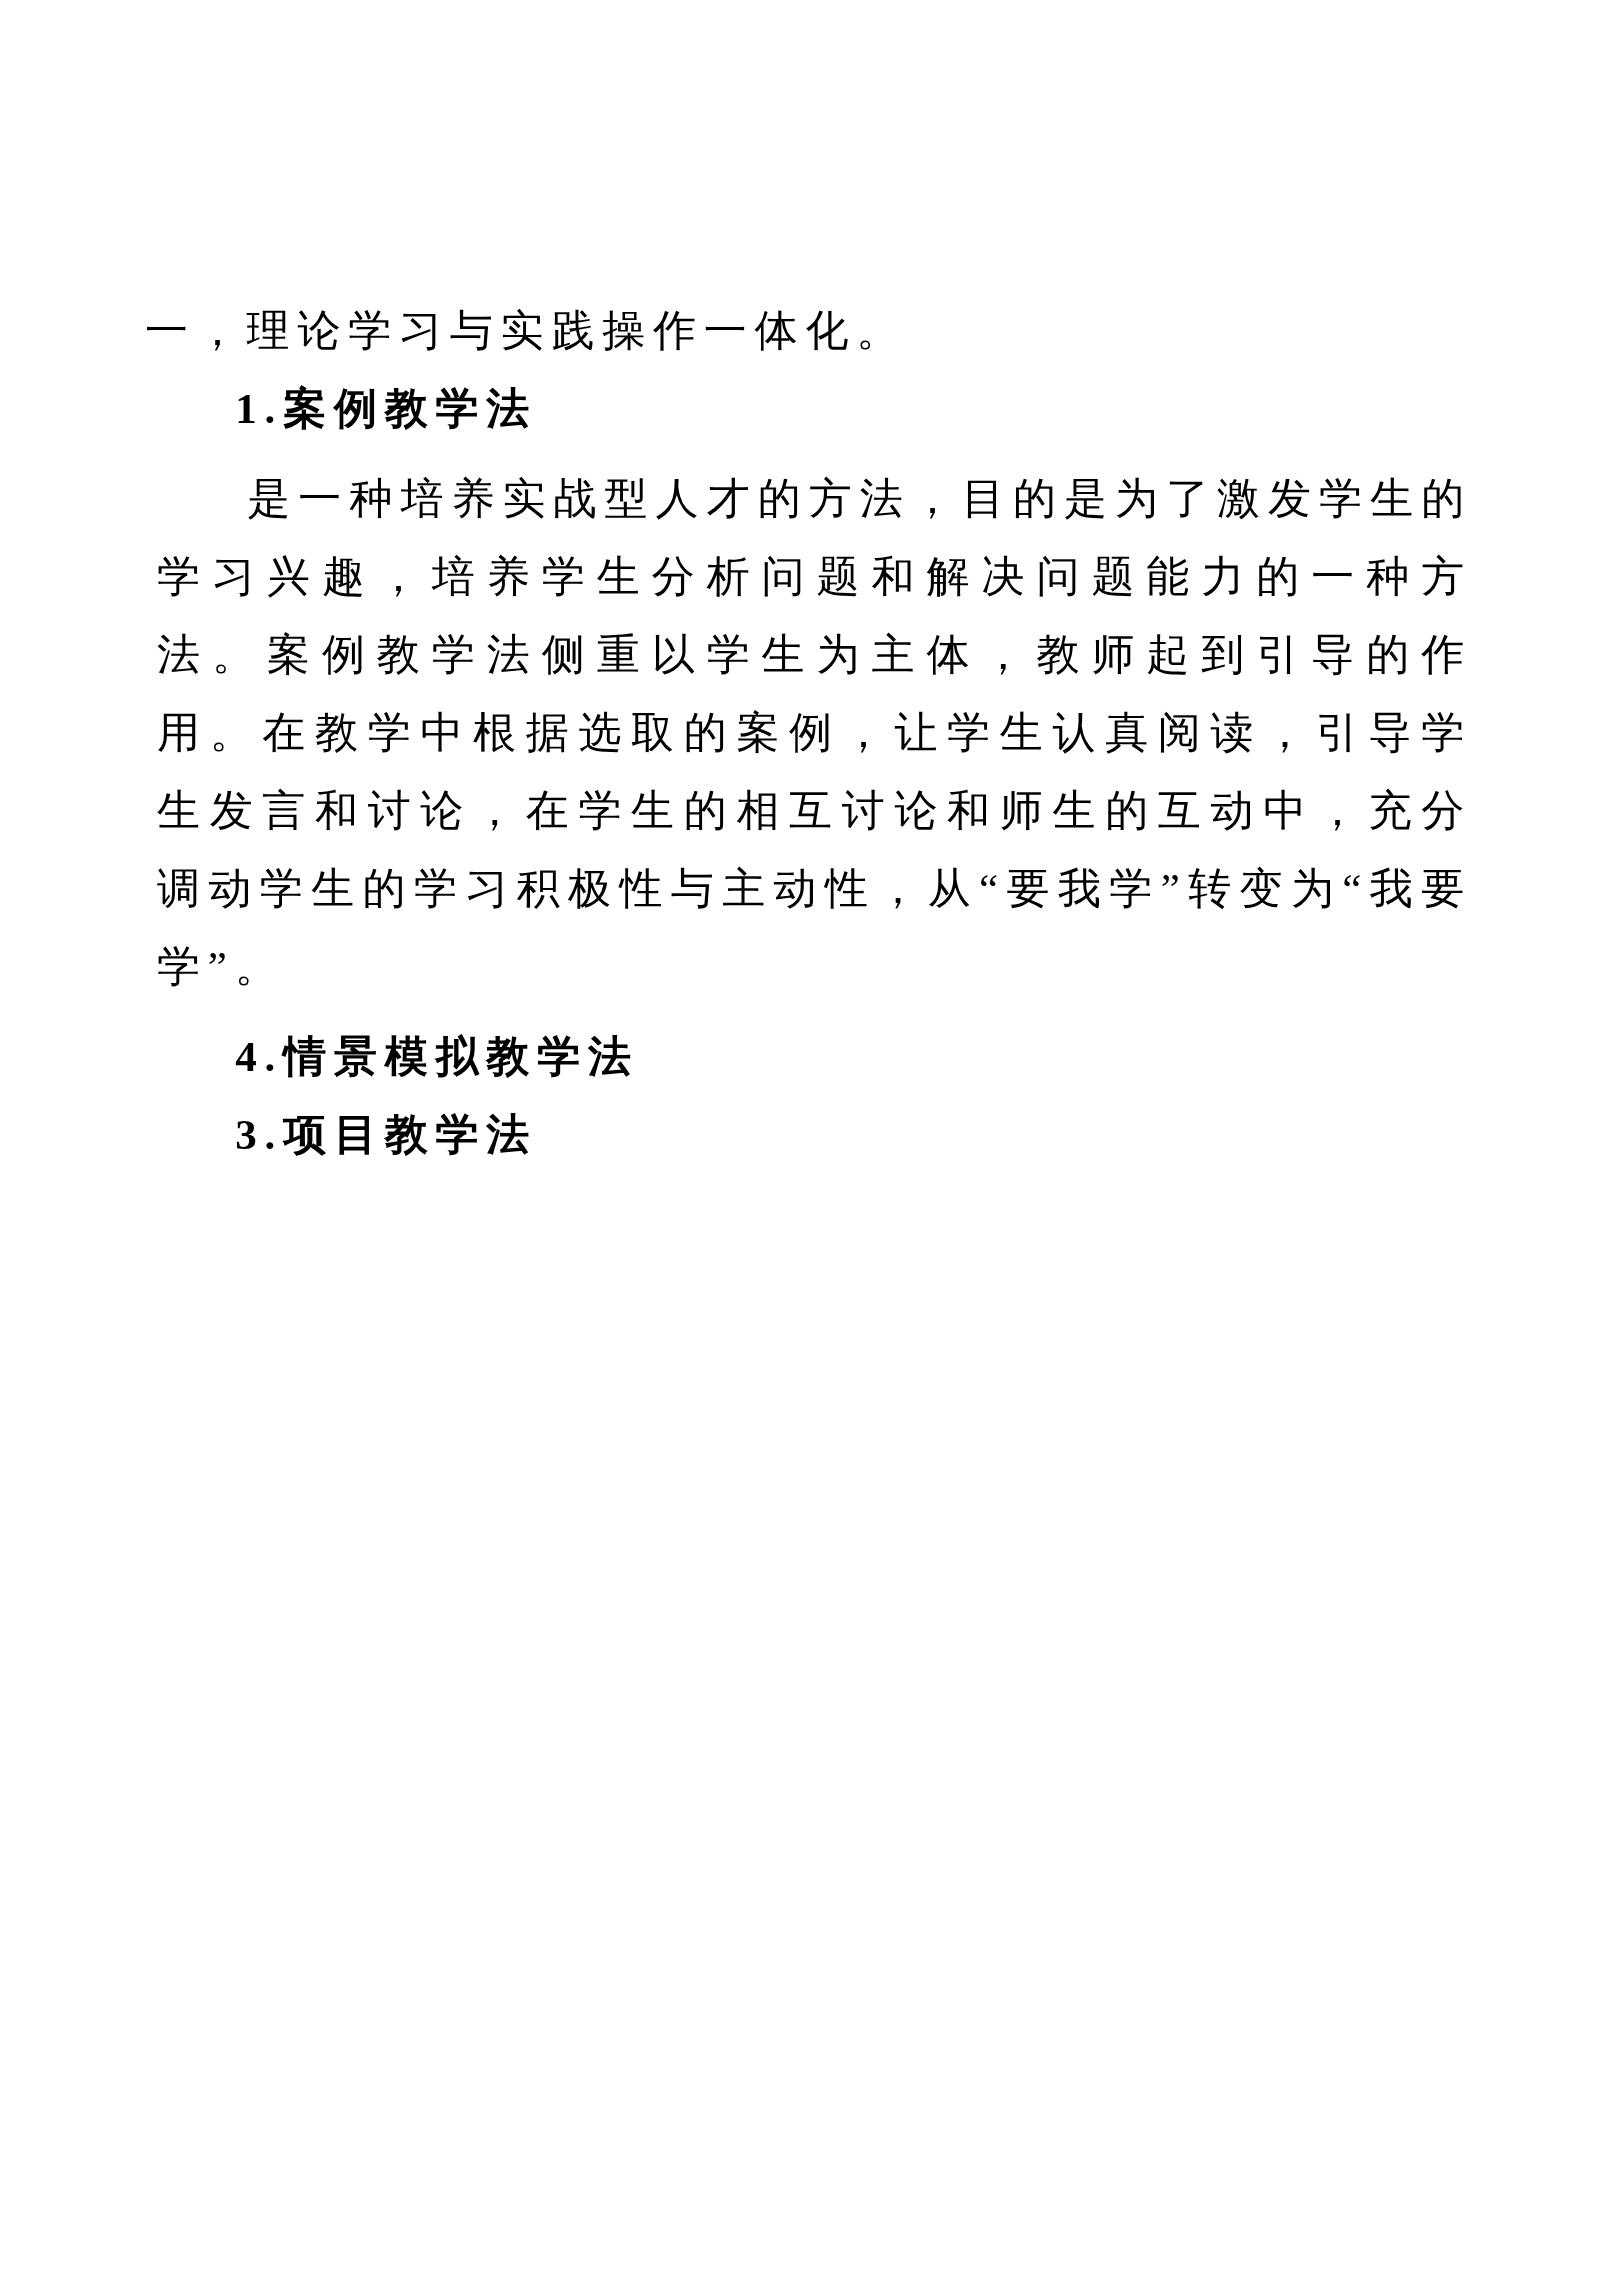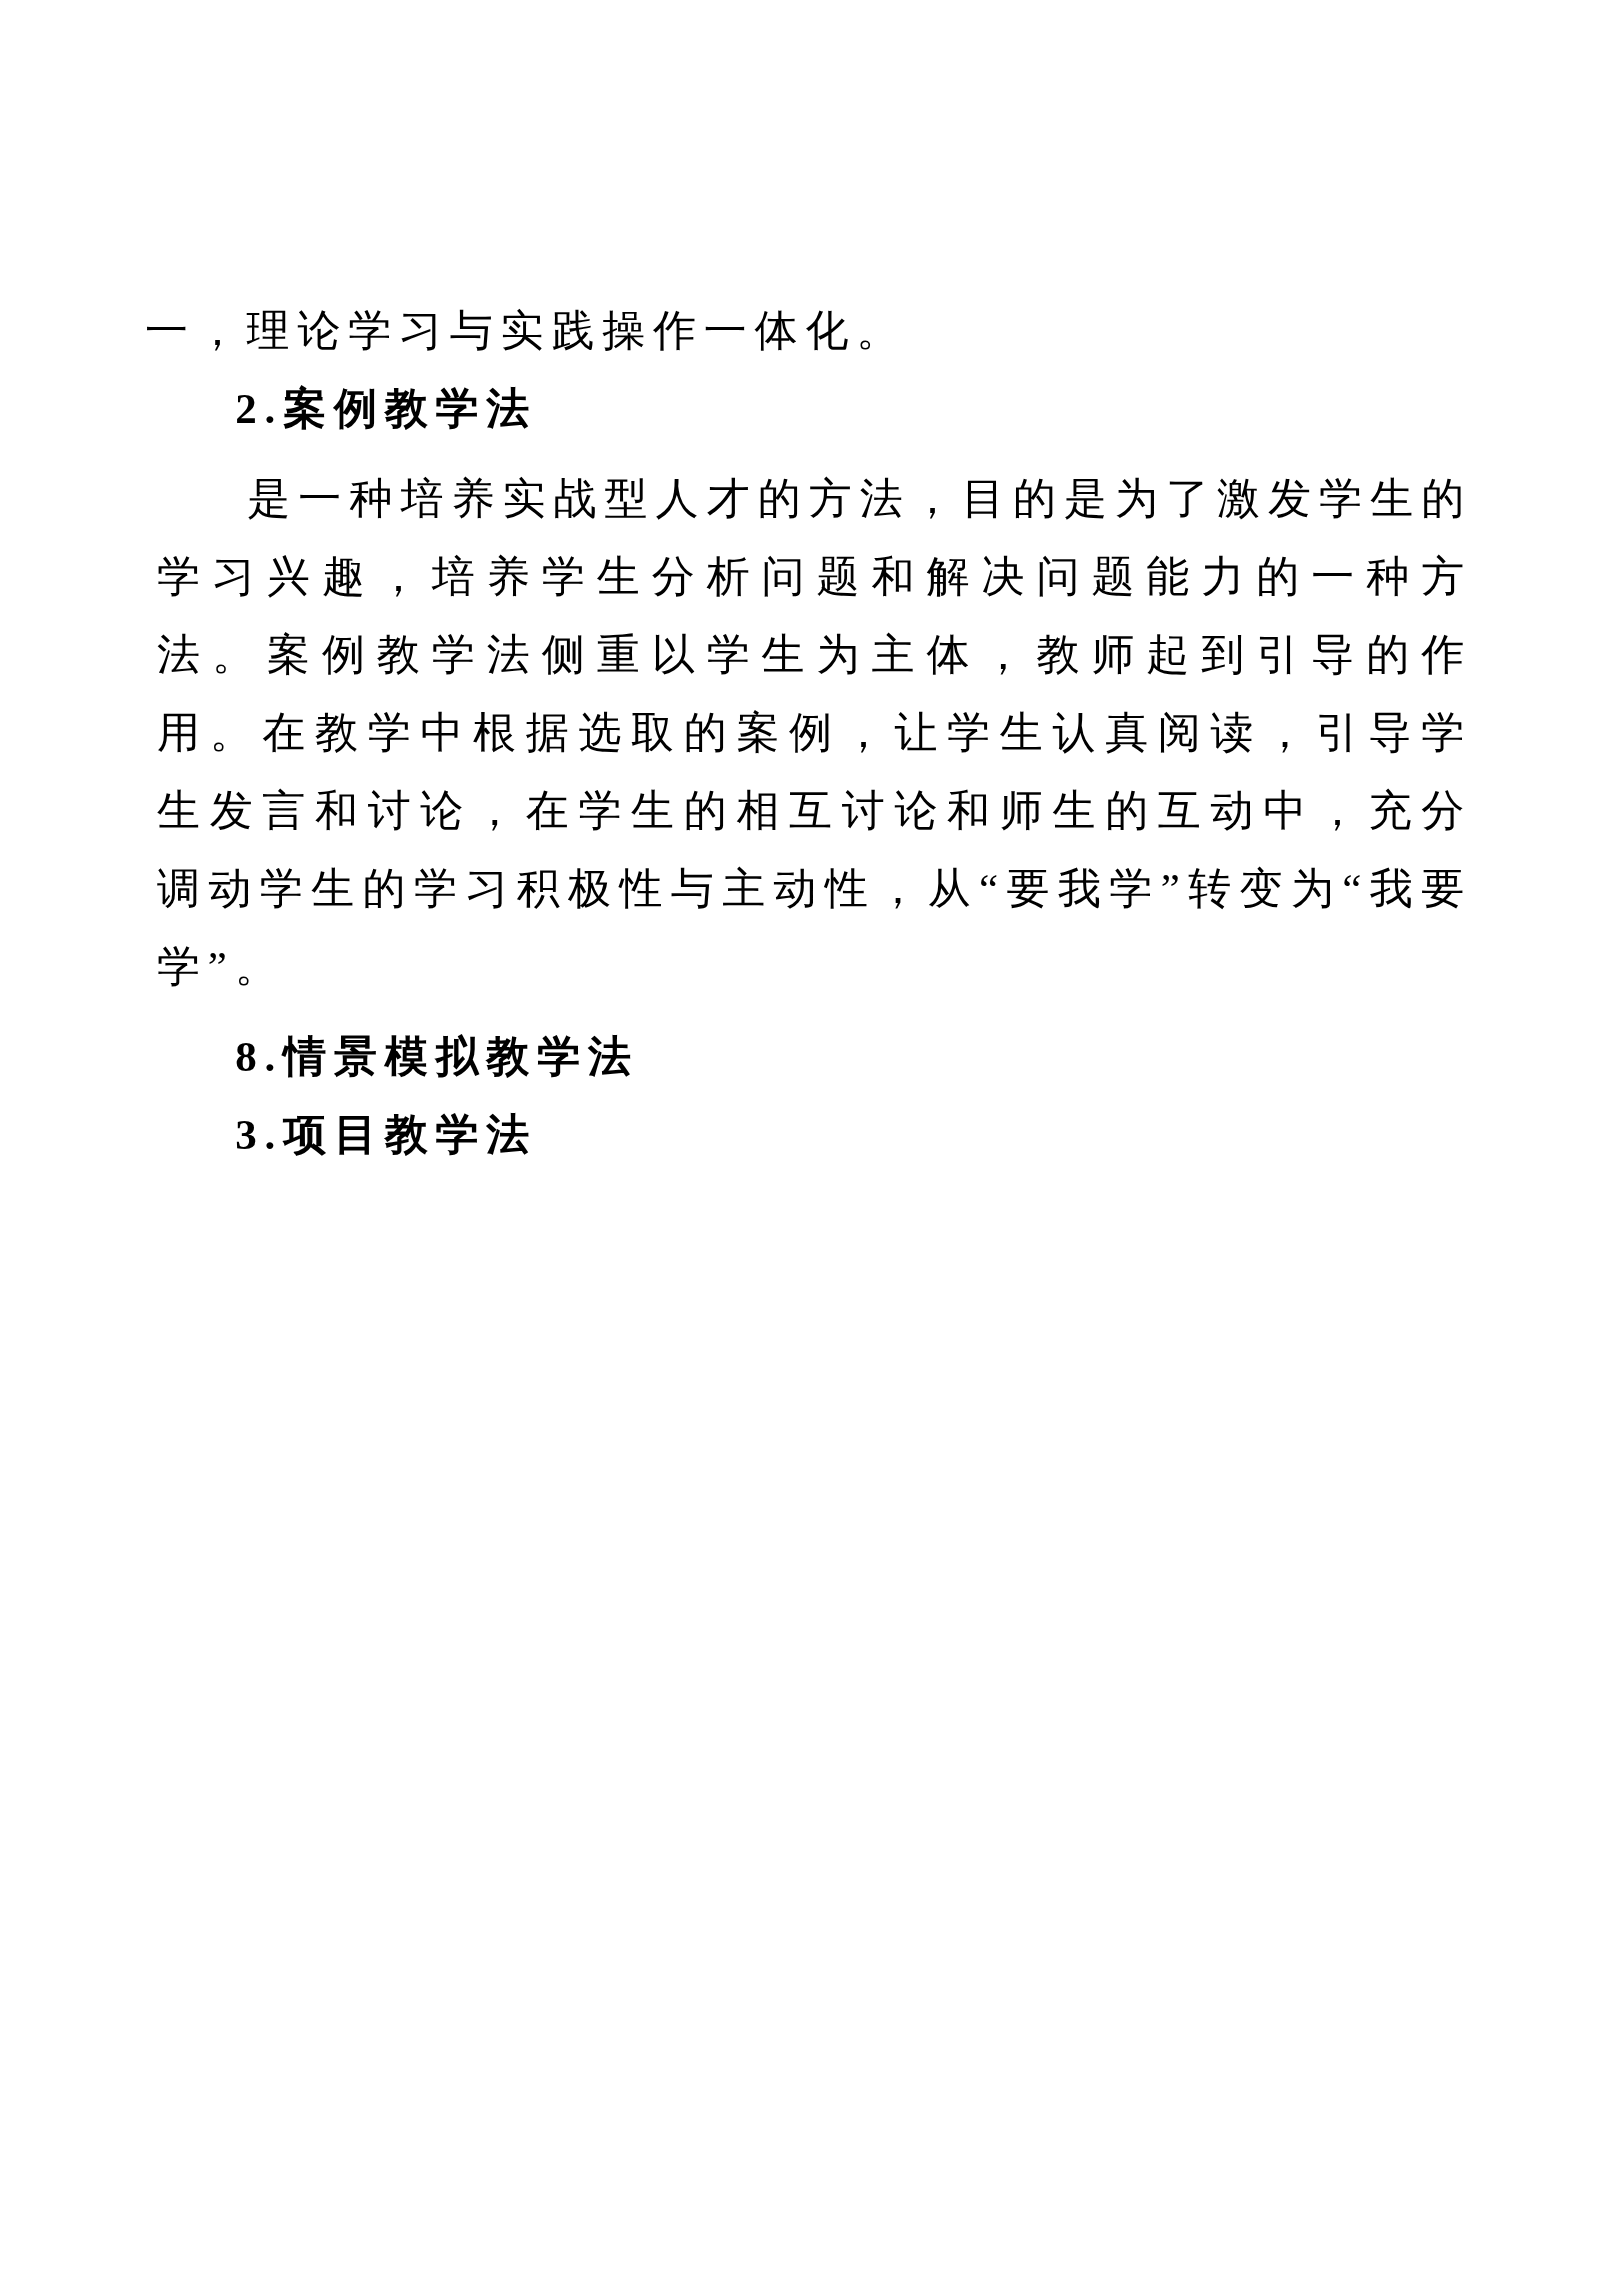--- a/index.html
+++ b/index.html
@@ -57,23 +57,23 @@
     margin-top: 16px;
   }
 </style>
 </head>
 <body>
 
 <div class="page">
   <div class="content">
     <p class="intro-line">一，理论学习与实践操作一体化。</p>
 
-    <h2 class="sec-heading">2.案例教学法</h2>
+    <h2 class="sec-heading">1.案例教学法</h2>
     <p class="body-para">是一种培养实战型人才的方法，目的是为了激发学生的学习兴趣，培养学生分析问题和解决问题能力的一种方法。案例教学法侧重以学生为主体，教师起到引导的作用。在教学中根据选取的案例，让学生认真阅读，引导学生发言和讨论，在学生的相互讨论和师生的互动中，充分调动学生的学习积极性与主动性，从“要我学”转变为“我要学”。</p>
 
-    <h2 class="sec-heading">8.情景模拟教学法</h2>
+    <h2 class="sec-heading">4.情景模拟教学法</h2>
 
     <h2 class="sec-heading">3.项目教学法</h2>
   </div>
 
   <div class="footer-page-number">– 27 –</div>
 </div>
 
 
 </body></html>

